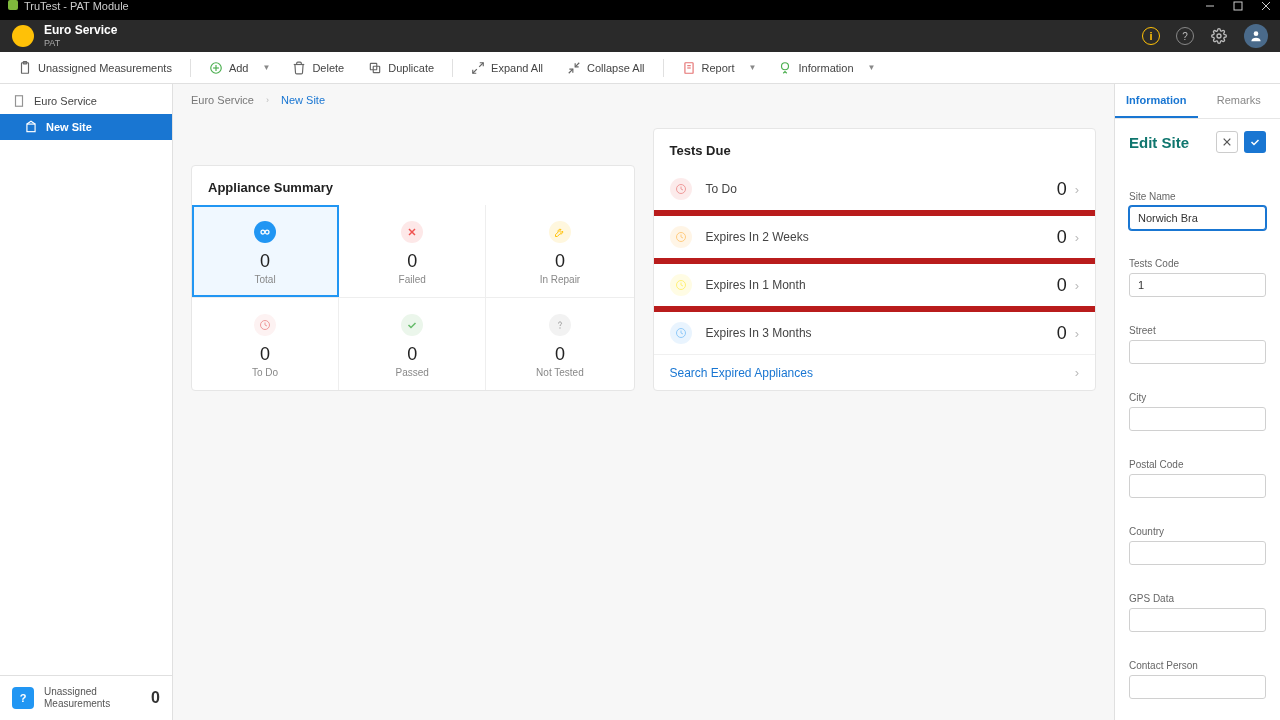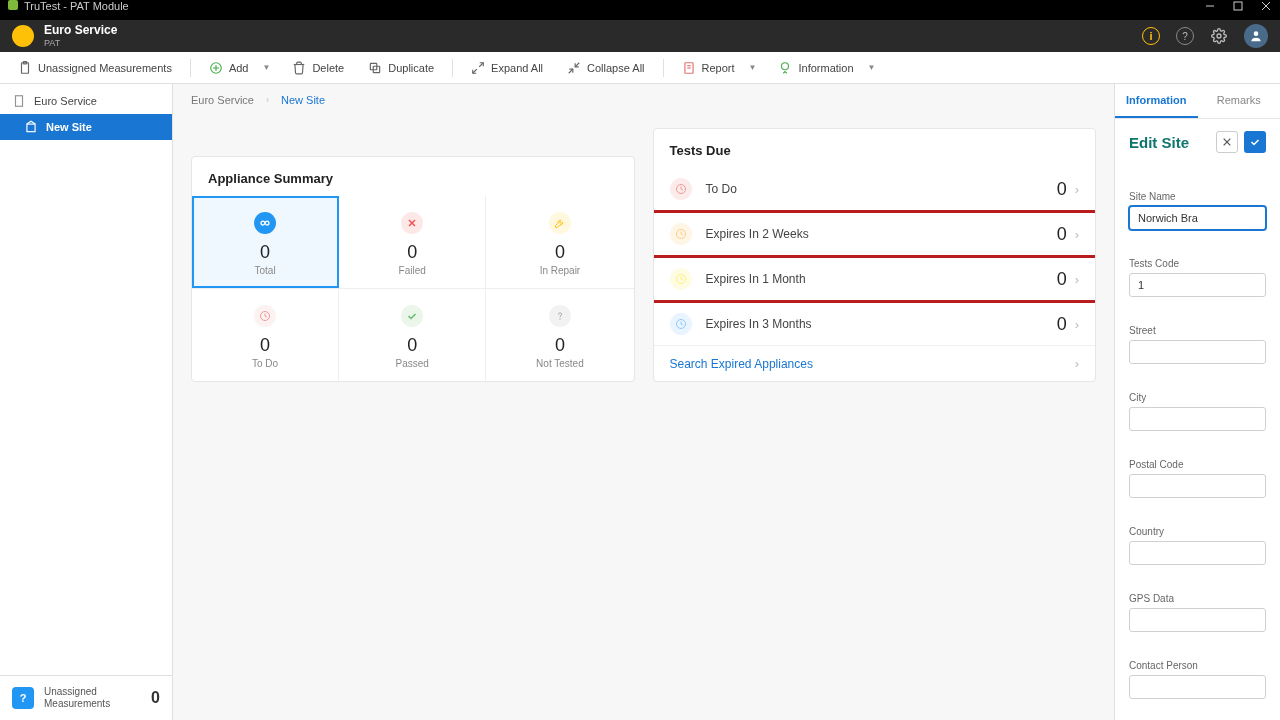--- a/index.html
+++ b/index.html
@@ -57,21 +57,21 @@
 .summary-tile { border-right: 1px solid #eee; border-top: 1px solid #eee; padding: 16px 0 12px; text-align: center; position: relative; }
 .summary-tile:nth-child(-n+3) { border-top: none; }
 .summary-tile:nth-child(3n) { border-right: none; }
 .summary-tile.selected { outline: 2px solid #2196f3; outline-offset: -2px; background: #f0f8ff; z-index: 1; }
 .tile-icon { width: 22px; height: 22px; border-radius: 50%; margin: 0 auto 8px; display: flex; align-items: center; justify-content: center; }
 .tile-icon svg { width: 12px; height: 12px; }
 .tile-count { font-size: 18px; font-weight: 400; color: #222; }
 .tile-label { font-size: 10px; color: #888; margin-top: 2px; }
 
 .due-list { }
-.due-row { display: flex; align-items: center; padding: 10px 16px; border-top: 3px solid #b91c1c; cursor: pointer; }
+.due-row { display: flex; align-items: center; padding: 10px 16px; border-top: 6px solid #b91c1c; cursor: pointer; }
 .due-row:first-child { border-top: none; }
 .due-icon { width: 22px; height: 22px; border-radius: 50%; margin-right: 14px; display: flex; align-items: center; justify-content: center; font-size: 11px; }
 .due-label { flex: 1; font-size: 12px; color: #444; }
 .due-count { font-size: 18px; color: #222; margin-right: 8px; }
 .due-chev { color: #bbb; font-size: 13px; }
 .due-row.link .due-label { color: #1976d2; }
 
 .rightpanel { width: 165px; background: #fff; display: flex; flex-direction: column; }
 .rp-tabs { display: flex; border-bottom: 1px solid #e6e6e6; }
 .rp-tab { flex: 1; text-align: center; padding: 10px 0; font-size: 11px; color: #888; cursor: pointer; }

